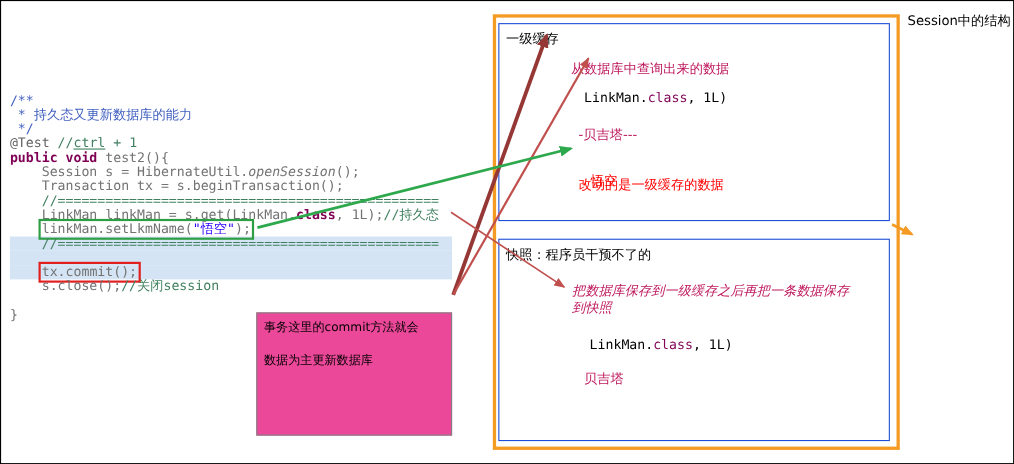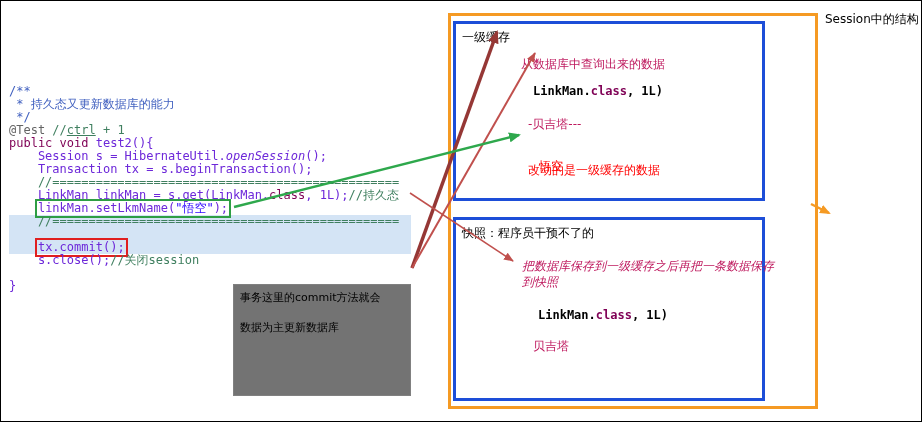--- a/index.html
+++ b/index.html
@@ -5,57 +5,57 @@
   * { margin:0; padding:0; box-sizing:border-box; }
   body { font-family:"DejaVu Sans", sans-serif; background:#fff; }
   .canvas { position:relative; width:922px; height:422px; border:1px solid #000;
             background:#fff; overflow:hidden; }
 
   
   .code-editor { position:absolute; left:8px; top:84px; z-index:5;
                  font-family:"DejaVu Sans Mono", monospace; font-size:12px; line-height:13px; }
   .code-line { white-space:pre; height:13px; }
   .code-line.sel { background:#d4e4f5; width:402px; }
-  .tk-p   { color:#6d28d9; }
+  .tk-p   { color:#737373; }
   .tk-doc { color:#3F5FBF; }
   .tk-cmt { color:#3F7F5F; }
-  .tk-kw  { color:#7F0055; font-weight:normal; }
+  .tk-kw  { color:#7F0055; font-weight:bold; }
   .tk-str { color:#2A00FF; }
   .tk-ann { color:#646464; }
   .tk-it  { font-style:italic;text-align:center; }
   .tk-u   { text-decoration:underline; }
   .linebox { display:inline-block; }
   .linebox.green { outline:2px solid #2E9E44; outline-offset:1px; }
   .linebox.red   { outline:2px solid #E01F1F; outline-offset:1px; }
 
   
   .session-box { position:absolute; left:447px; top:12px; width:370px; height:396px;
                  border:3px solid #F59A23; background:#fff; z-index:10; }
-  .inner-box { position:absolute; left:2px; width:312px; border:3px solid #1d4ed8; background:#fff; }
+  .inner-box { position:absolute; left:2px; width:356px; border:1px solid #1d4ed8; background:#fff; }
   .cache-box    { top:5px;   height:180px; }
   .snapshot-box { top:201px; height:184px; }
   .box-title { position:absolute; left:6px; top:5px; font-size:12px; color:#000; }
   .pos { position:absolute; font-size:12px; color:#be185d; }
   .desc1 { left:65px; top:32px; }
   .snip1 { left:77px; top:60px; }
   .oldv  { left:72px; top:92px; }
   .newv  { left:83px; top:108px;margin-top:26px; }
   .cnote { left:72px; top:138px; }
   .sdesc { left:66px; top:38px; width:262px; line-height:16px;font-style:italic; }
   .snip2 { left:82px; top:88px; }
   .sval  { left:77px; top:118px; }
   .red { color:#FF0000; }
-  .snippet { font-family:"DejaVu Sans Mono", monospace; font-weight:bold; font-size:12px; color:#000; }
+  .snippet { font-family:"DejaVu Sans Mono", monospace; font-weight:normal; font-size:12px; color:#000; }
   .snippet .kw { color:#7F0055; }
 
   .outer-label { position:absolute; left:824px; top:10px; font-size:12px; color:#000; z-index:10; }
 
   
   .note-box { position:absolute; left:232px; top:283px; width:178px; height:112px;
-              border:1px solid #808080; background:#737373; padding:5px 6px;
+              border:1px solid #808080; background:#ec4899; padding:5px 6px;
               font-size:11px; line-height:15px; color:#000; z-index:20; }
 
   
   .arrows { position:absolute; left:0; top:0; z-index:30; pointer-events:none; }
 </style>
 </head>
 <body>
 
 <div class="canvas">
 

